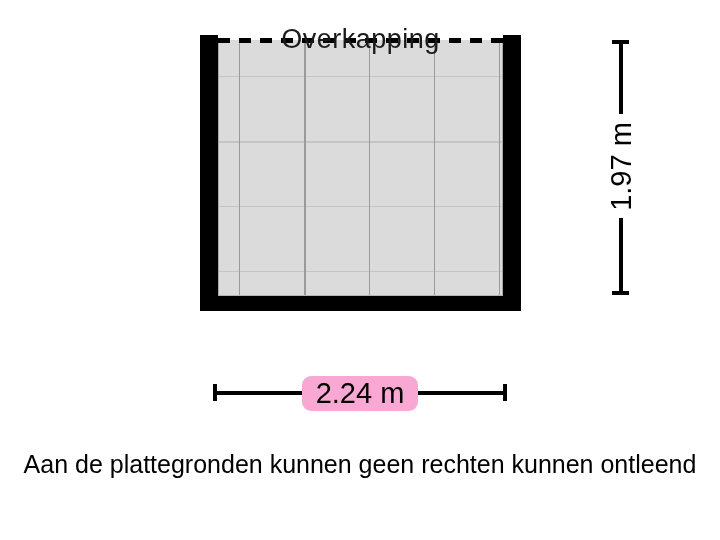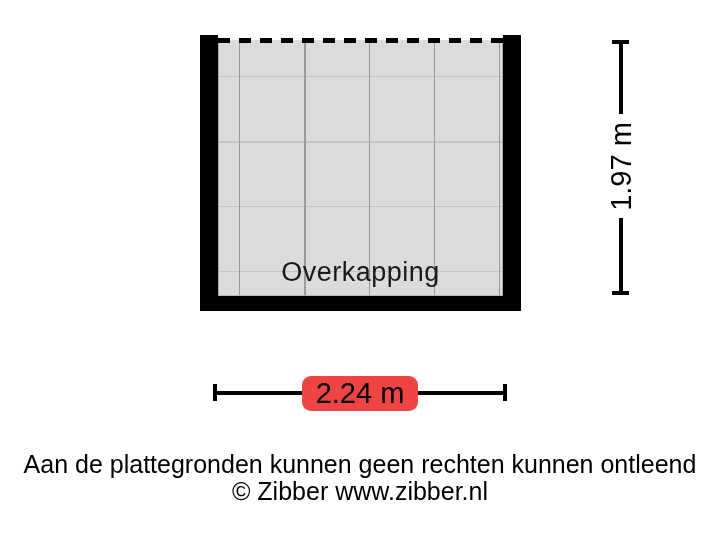--- a/index.html
+++ b/index.html
@@ -35,39 +35,39 @@
     border-bottom: 1px solid #b5b5b5;
     box-sizing: border-box;
   }
 
   #open-edge-dashes {
     left: 218px; top: 38px; width: 285px; height: 5px;
     background: repeating-linear-gradient(90deg, #000000 0px, #000000 12px, rgba(0,0,0,0) 12px, rgba(0,0,0,0) 21px);
   }
 
   #room-label-box {
-    left: 218px; top: 32px; width: 285px; height: 256px;
-    display: flex; align-items: flex-end; justify-content: center;
+    left: 218px; top: 24px; width: 285px; height: 256px;
+    display: flex; align-items: flex-start; justify-content: center;
   }
   #room-label {
     font-size: 27px;
     color: #1a1a1a;
     letter-spacing: 0.5px;
     white-space: nowrap;
   }
 
   
   .dim { background: #000000; }
 
   #hdim-line      { left: 215px; top: 391px; width: 290px; height: 4px; }
   #hdim-cap-left  { left: 213px; top: 384px; width: 4px;  height: 17px; }
   #hdim-cap-right { left: 503px; top: 384px; width: 4px;  height: 17px; }
   #hdim-label {
     left: 302px; top: 376px; width: 116px; height: 35px;
-    background: #ef4444; border-radius: 9px;
+    background: #f9a8d4; border-radius: 9px;
     display: flex; align-items: center; justify-content: center;
     font-size: 29px; color: #000000; white-space: nowrap;
   }
 
   #vdim-line       { left: 619px; top: 42px;  width: 4px;  height: 252px; }
   #vdim-cap-top    { left: 612px; top: 40px;  width: 17px; height: 4px; }
   #vdim-cap-bottom { left: 612px; top: 291px; width: 17px; height: 4px; }
   #vdim-label {
     left: 601px; top: 114px; width: 40px; height: 104px;
     background: #ffffff; border-radius: 9px;
@@ -118,16 +118,15 @@
     <div class="abs dim" id="hdim-line"></div>
     <div class="abs dim" id="hdim-cap-left"></div>
     <div class="abs dim" id="hdim-cap-right"></div>
     <div class="abs" id="hdim-label">
       <span>2.24 m</span>
     </div>
   </div>
 
   <div class="abs" id="footer">
     <div>Aan de plattegronden kunnen geen rechten kunnen ontleend</div>
-    <div>© Zibber www.zibber.nl</div>
   </div>
 
 </div>
 
 </body></html>

